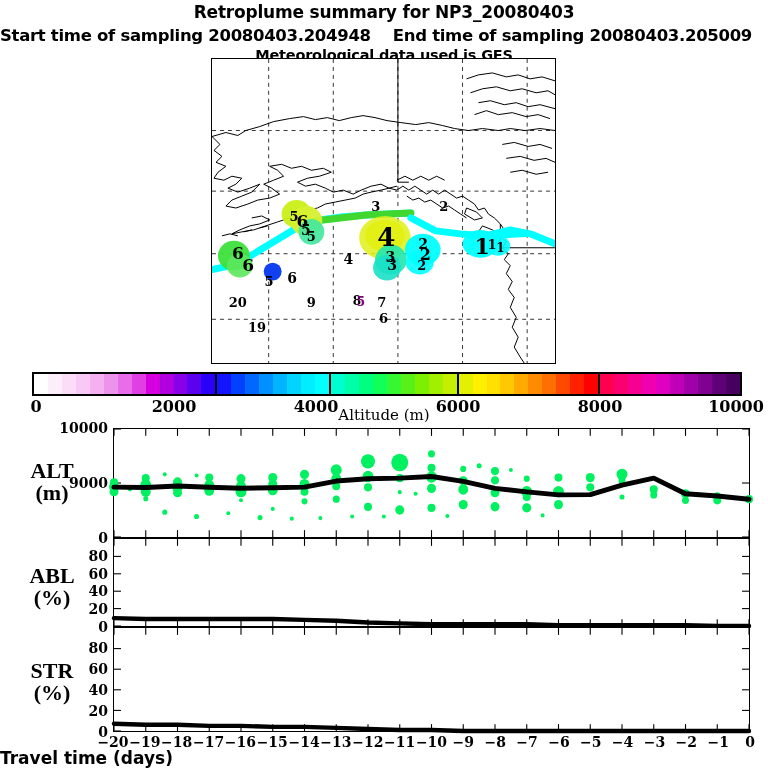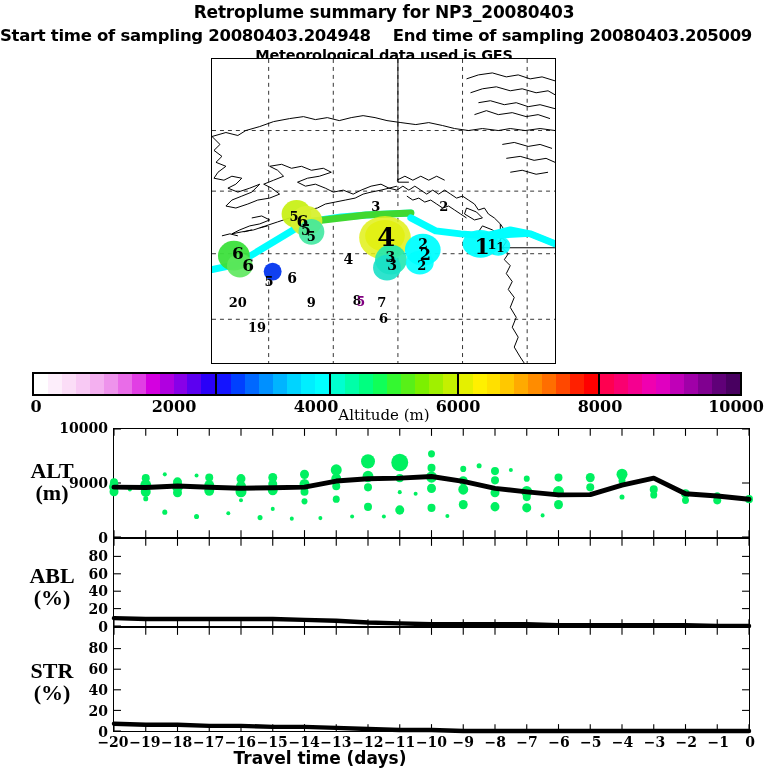--- a/index.html
+++ b/index.html
@@ -101,21 +101,21 @@
     white-space: nowrap;
   }
 
   .xlab {
     position: absolute;
     font-family: "DejaVu Serif", serif; font-weight: bold; font-size: 14px; color:#000;
     transform: translateX(-50%);
     white-space: nowrap;
   }
   #xaxis-title {
-    position:absolute; left:0; top: 748px; width: 640px; text-align:center;
+    position:absolute; left:0; top: 748px; width: 640px; 
     font-family: "DejaVu Sans", sans-serif; font-weight: bold; font-size: 17px; color:#000;
   }
 </style>
 </head>
 <body>
 
 <div id="root">
 
   <div class="title-main">Retroplume summary for NP3_20080403</div>
   <div class="title-times">

